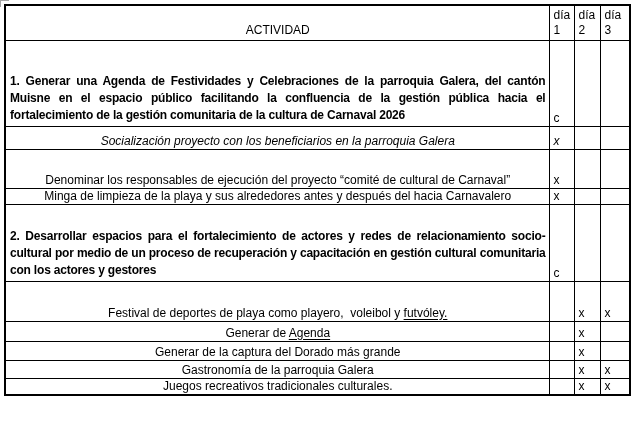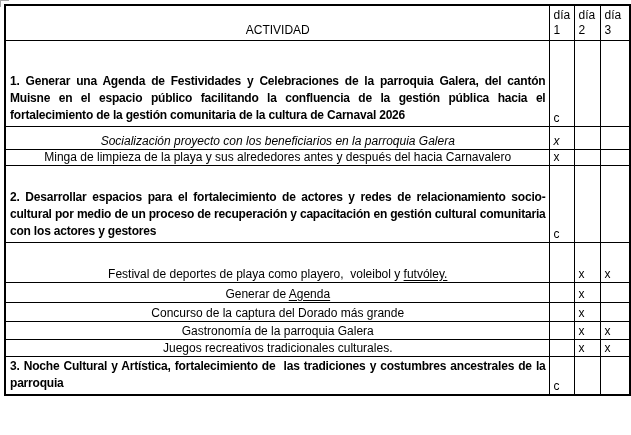--- a/index.html
+++ b/index.html
@@ -132,20 +132,28 @@
 
       <tr class="r2">
         <td class="act">
           <span>Socialización proyecto con los beneficiarios en la parroquia Galera</span>
         </td>
         <td class="day"><span>x</span></td>
         <td class="day"><span></span></td>
         <td class="day"><span></span></td>
       </tr>
 
+      <tr class="r3">
+        <td class="act">
+          <span>Denominar los responsables de ejecución del proyecto “comité de cultural de Carnaval”</span>
+        </td>
+        <td class="day"><span>x</span></td>
+        <td class="day"><span></span></td>
+        <td class="day"><span></span></td>
+      </tr>
 
       <tr class="r4">
         <td class="act">
           <span>Minga de limpieza de la playa y sus alrededores antes y después del hacia Carnavalero</span>
         </td>
         <td class="day"><span>x</span></td>
         <td class="day"><span></span></td>
         <td class="day"><span></span></td>
       </tr>
 
@@ -171,21 +179,21 @@
         <td class="act">
           <span>Generar de </span><span class="misspelled">Agenda</span>
         </td>
         <td class="day"><span></span></td>
         <td class="day"><span>x</span></td>
         <td class="day"><span></span></td>
       </tr>
 
       <tr class="r8">
         <td class="act">
-          <span>Concurso de la captura del Dorado más grande</span>
+          <span>Generar de la captura del Dorado más grande</span>
         </td>
         <td class="day"><span></span></td>
         <td class="day"><span>x</span></td>
         <td class="day"><span></span></td>
       </tr>
 
       <tr class="r9">
         <td class="act">
           <span>Gastronomía de la parroquia Galera</span>
         </td>
@@ -196,24 +204,16 @@
 
       <tr class="r10">
         <td class="act">
           <span>Juegos recreativos tradicionales culturales.</span>
         </td>
         <td class="day"><span></span></td>
         <td class="day"><span>x</span></td>
         <td class="day"><span>x</span></td>
       </tr>
 
-      <tr class="bold r11">
-        <td class="act">
-          <span>3. Noche Cultural y Artística, fortalecimiento de&nbsp; las tradiciones y costumbres ancestrales de la parroquia</span>
-        </td>
-        <td class="day"><span>c</span></td>
-        <td class="day"><span></span></td>
-        <td class="day"><span></span></td>
-      </tr>
 
     </tbody>
   </table>
 </div>
 
 </body></html>

